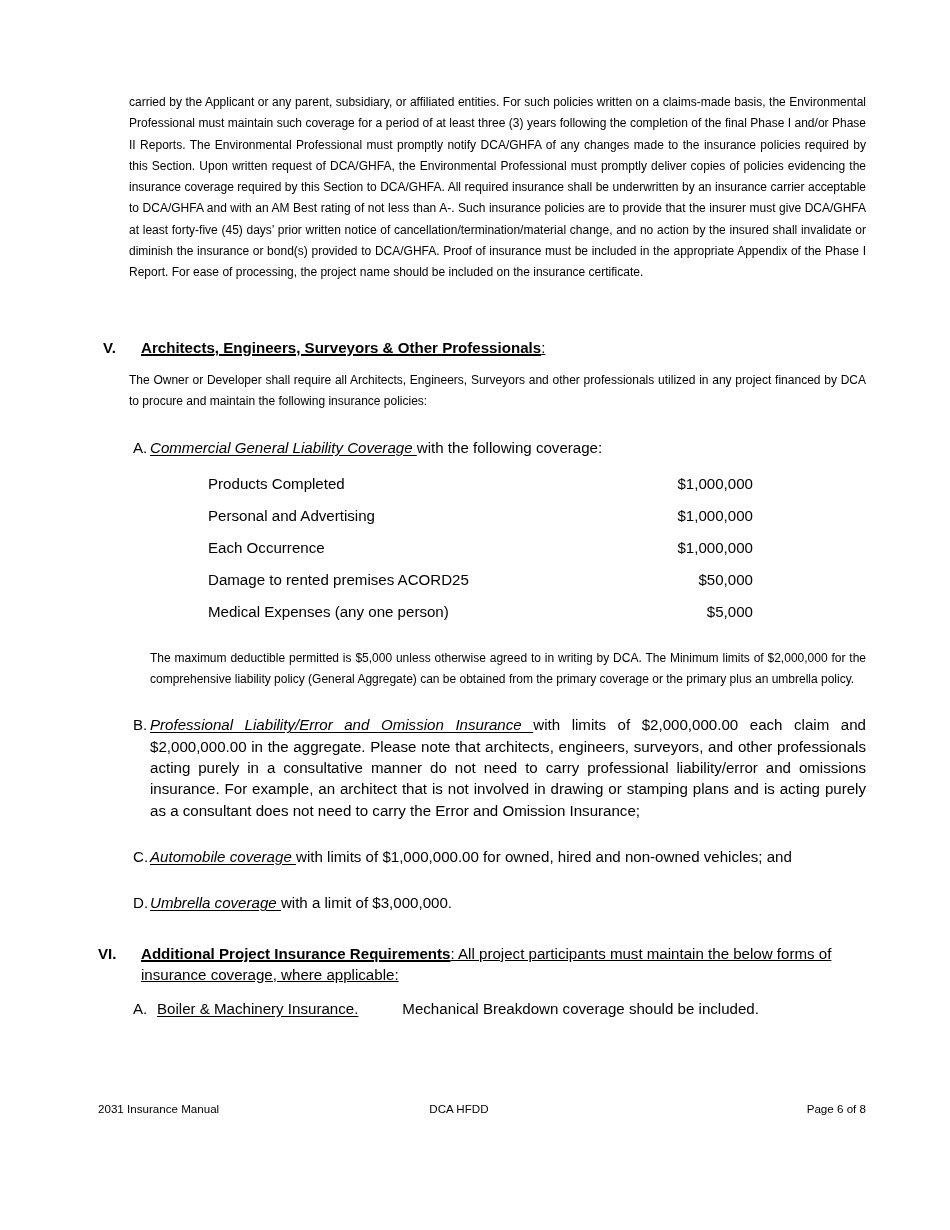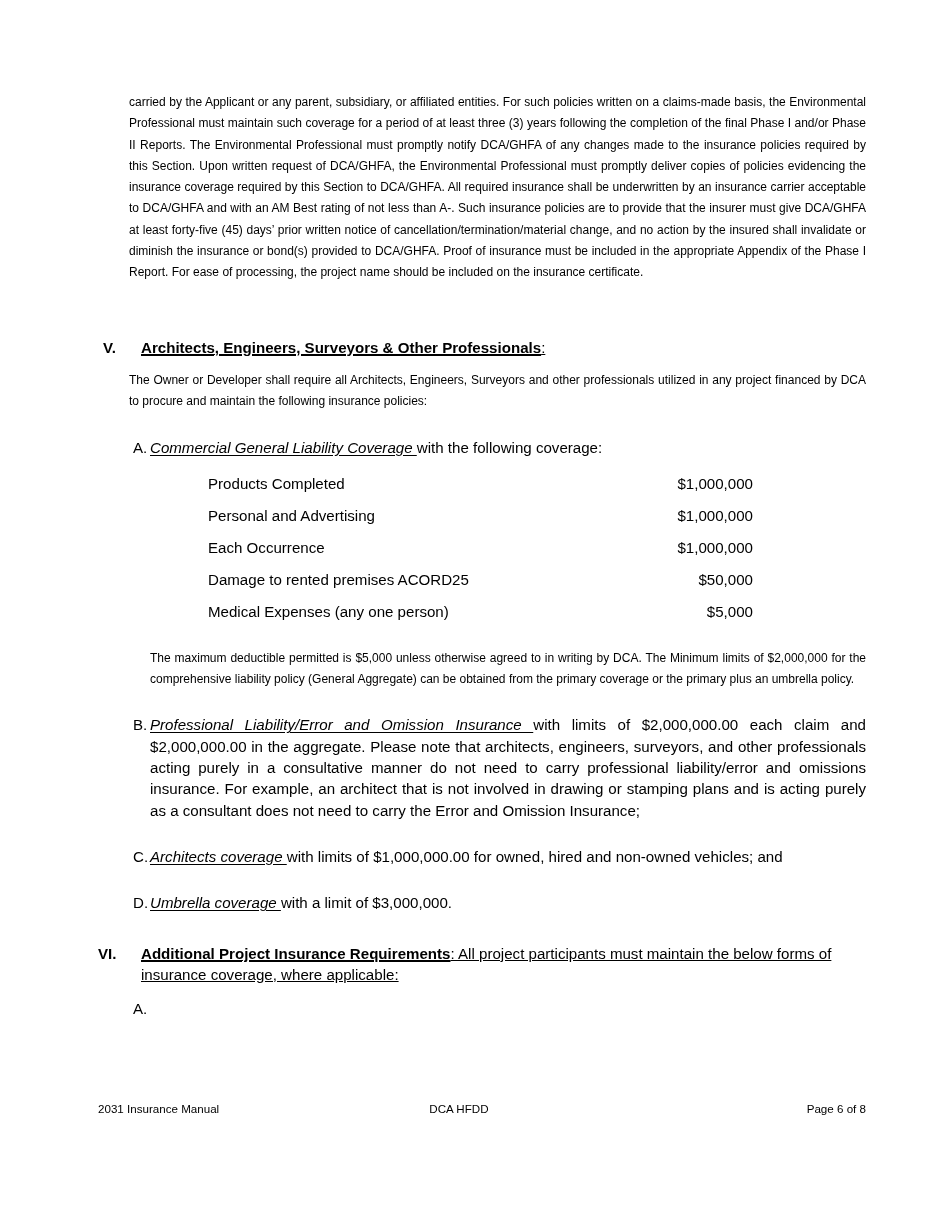--- a/index.html
+++ b/index.html
@@ -222,38 +222,39 @@
 
       <p class="para after-table">The maximum deductible permitted is $5,000 unless otherwise agreed to in writing by DCA. The Minimum limits of $2,000,000 for the comprehensive liability policy (General Aggregate) can be obtained from the primary coverage or the primary plus an umbrella policy.</p>
 
       <div class="item item-b">
         <span class="item-letter">B.</span>
         <span class="item-text"><span class="u-ital">Professional Liability/Error and Omission Insurance </span><span>with limits of $2,000,000.00 each claim and $2,000,000.00 in the aggregate. Please note that architects, engineers, surveyors, and other professionals acting purely in a consultative manner do not need to carry professional liability/error and omissions insurance. For example, an architect that is not involved in drawing or stamping plans and is acting purely as a consultant does not need to carry the Error and Omission Insurance;</span></span>
       </div>
 
       <div class="item item-c">
         <span class="item-letter">C.</span>
-        <span class="item-text"><span class="u-ital">Architects coverage </span><span>with limits of $1,000,000.00 for owned, hired and non-owned vehicles; and</span></span>
+        <span class="item-text"><span class="u-ital">Automobile coverage </span><span>with limits of $1,000,000.00 for owned, hired and non-owned vehicles; and</span></span>
       </div>
 
       <div class="item item-d">
         <span class="item-letter">D.</span>
         <span class="item-text"><span class="u-ital">Umbrella coverage </span><span>with a limit of $3,000,000.</span></span>
       </div>
     </div>
 
     <div class="section sec-vi">
       <span class="roman roman-vi">VI.</span>
 
       <div class="section-body">
         <p class="sec-heading para-left"><span class="u-bold">Additional Project Insurance Requirements</span><span>: All project participants must maintain the below forms of insurance coverage, where applicable:</span></p>
       </div>
 
       <div class="vi-sub">
         <span class="item-letter">A.</span>
+        <span><span class="u-plain">Boiler &amp; Machinery Insurance.</span><span class="vi-gap"></span><span>Mechanical Breakdown coverage should be included.</span></span>
       </div>
     </div>
 
   </div>
 
   <div class="footer">
     <span>2031 Insurance Manual</span>
     <span class="footer-center">DCA HFDD</span>
     <span>Page 6 of 8</span>
   </div>

